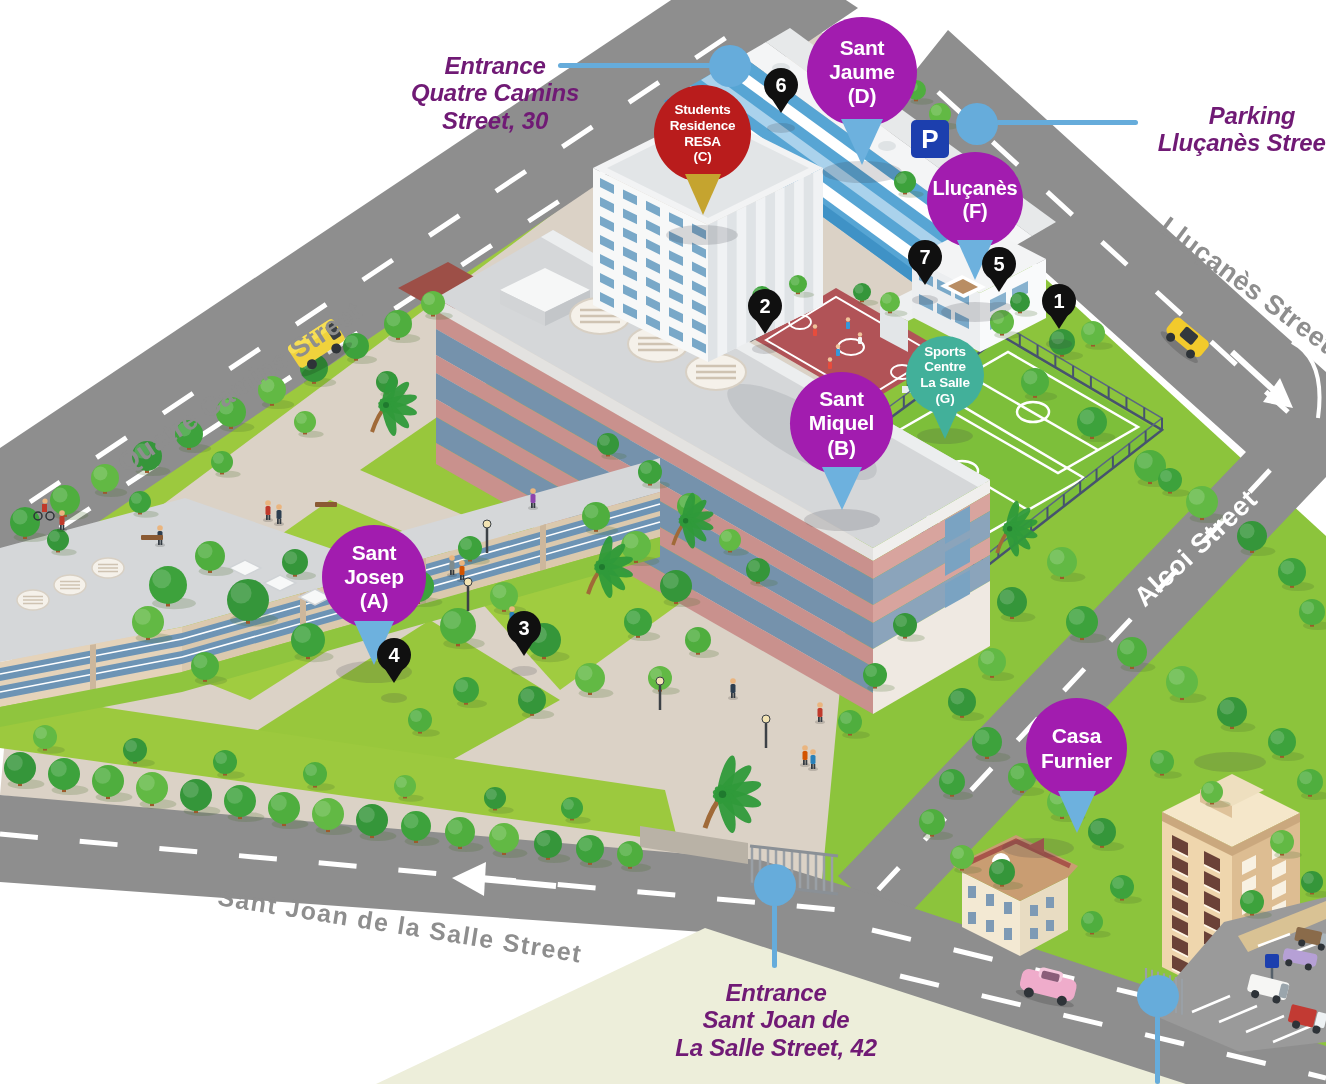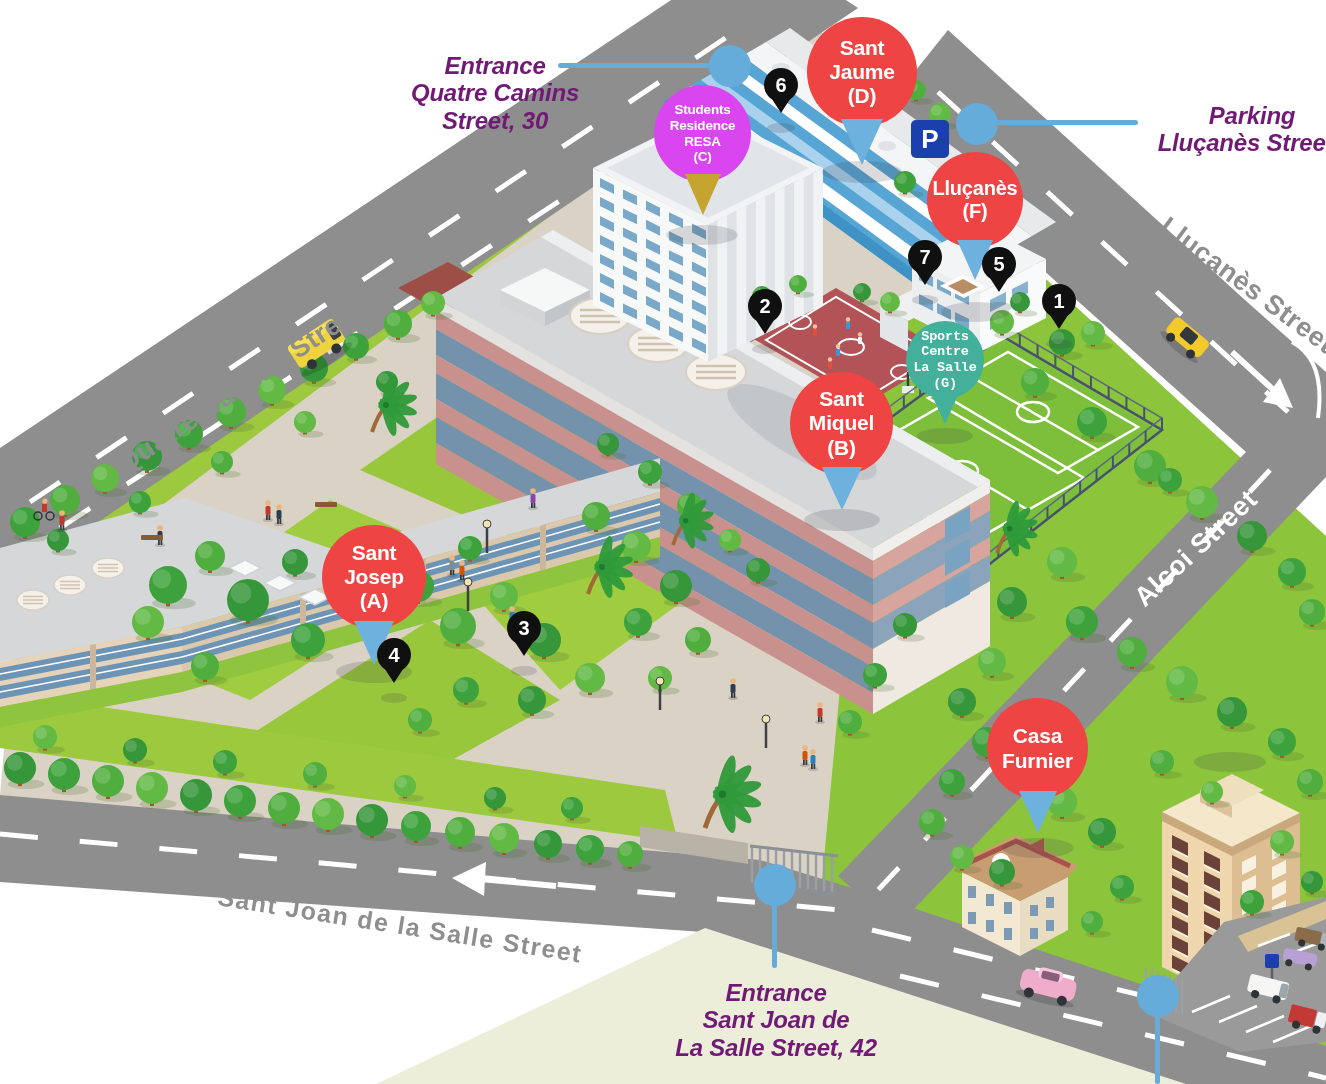--- a/index.html
+++ b/index.html
@@ -13,22 +13,22 @@
   .street.on-road{color:#ffffff;}
   .callout{position:absolute;color:#701a75;font-size:24px;line-height:1.14;text-align:center;white-space:pre-line;letter-spacing:-.2px;font-style:italic;}
   .cline{position:absolute;background:#66acdb;border-radius:3px;}
   .ecircle{position:absolute;width:42px;height:42px;border-radius:50%;background:#66acdb;}
   
   .pin{position:absolute;width:var(--d);text-align:center;}
   .pin .c{width:var(--d);height:var(--d);border-radius:50%;display:flex;align-items:center;justify-content:center;
     color:#fff;font-size:var(--fs);line-height:1.15;white-space:pre-line;letter-spacing:-.2px;}
   .pin .t{position:absolute;left:50%;transform:translateX(-50%);top:calc(var(--d) - 8px);width:0;height:0;
     border-left:var(--tw) solid transparent;border-right:var(--tw) solid transparent;border-top:var(--th) solid #000;}
-  .pin-blue .c{background:#ef4444;} .pin-blue .t{border-top-color:#6db1de;}
-  .pin-gold .c{background:#d946ef;} .pin-gold .t{border-top-color:#c5a42f;}
+  .pin-blue .c{background:#a21caf;} .pin-blue .t{border-top-color:#6db1de;}
+  .pin-gold .c{background:#b91c1c;} .pin-gold .t{border-top-color:#c5a42f;}
   .pin-teal .c{background:#42b09a;} .pin-teal .t{border-top-color:#42b09a;}
   
   .marker{position:absolute;width:34px;}
   .marker .c{width:34px;height:34px;border-radius:50%;background:#101010;color:#fff;font-size:20px;
     display:flex;align-items:center;justify-content:center;}
   .marker .t{position:absolute;left:50%;transform:translateX(-50%);top:28px;width:0;height:0;
     border-left:11px solid transparent;border-right:11px solid transparent;border-top:17px solid #101010;}
   
   .p-icon{position:absolute;width:38px;height:38px;border-radius:5px;background:#1c3fae;color:#fff;
     font-size:26px;display:flex;align-items:center;justify-content:center;}
@@ -1149,40 +1149,40 @@
     <div class="c">Students
 Residence
 RESA
 (C)</div>
   </div>
   <div class="pin pin-blue" style="left:927px;top:152px;--d:96px;--fs:20px;--tw:18px;--th:40px;">
     <div class="t"></div>
     <div class="c">Lluçanès
 (F)</div>
   </div>
-  <div class="pin pin-teal" style="left:906px;top:321px;font-family:Liberation Mono, monospace;--d:78px;--fs:13.5px;--tw:15px;--th:33px;">
+  <div class="pin pin-teal" style="left:906px;top:336px;--d:78px;--fs:13.5px;--tw:15px;--th:33px;">
     <div class="t"></div>
     <div class="c">Sports
 Centre
 La Salle
 (G)</div>
   </div>
   <div class="pin pin-blue" style="left:790px;top:372px;--d:103px;--fs:21px;--tw:20px;--th:43px;">
     <div class="t"></div>
     <div class="c">Sant
 Miquel
 (B)</div>
   </div>
   <div class="pin pin-blue" style="left:322px;top:525px;--d:104px;--fs:21px;--tw:20px;--th:44px;">
     <div class="t"></div>
     <div class="c">Sant
 Josep
 (A)</div>
   </div>
-  <div class="pin pin-blue" style="left:987px;top:698px;--d:101px;--fs:21px;--tw:19px;--th:42px;">
+  <div class="pin pin-blue" style="left:1026px;top:698px;--d:101px;--fs:21px;--tw:19px;--th:42px;">
     <div class="t"></div>
     <div class="c">Casa
 Furnier</div>
   </div>
 
   <div class="marker" style="left:1042px;top:284px;">
     <div class="t"></div>
       <div class="c">1</div>
   </div>
   <div class="marker" style="left:748px;top:289px;">

